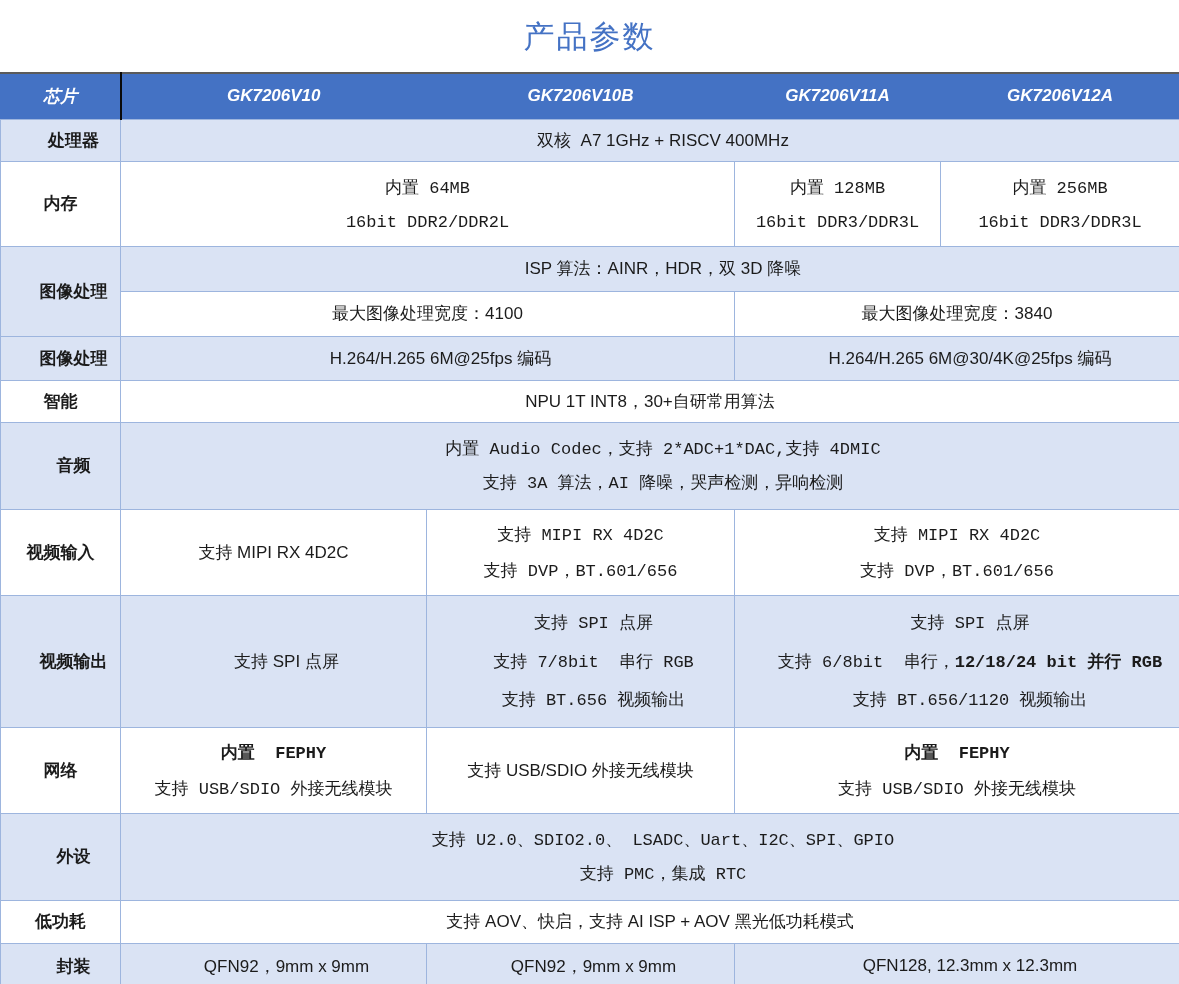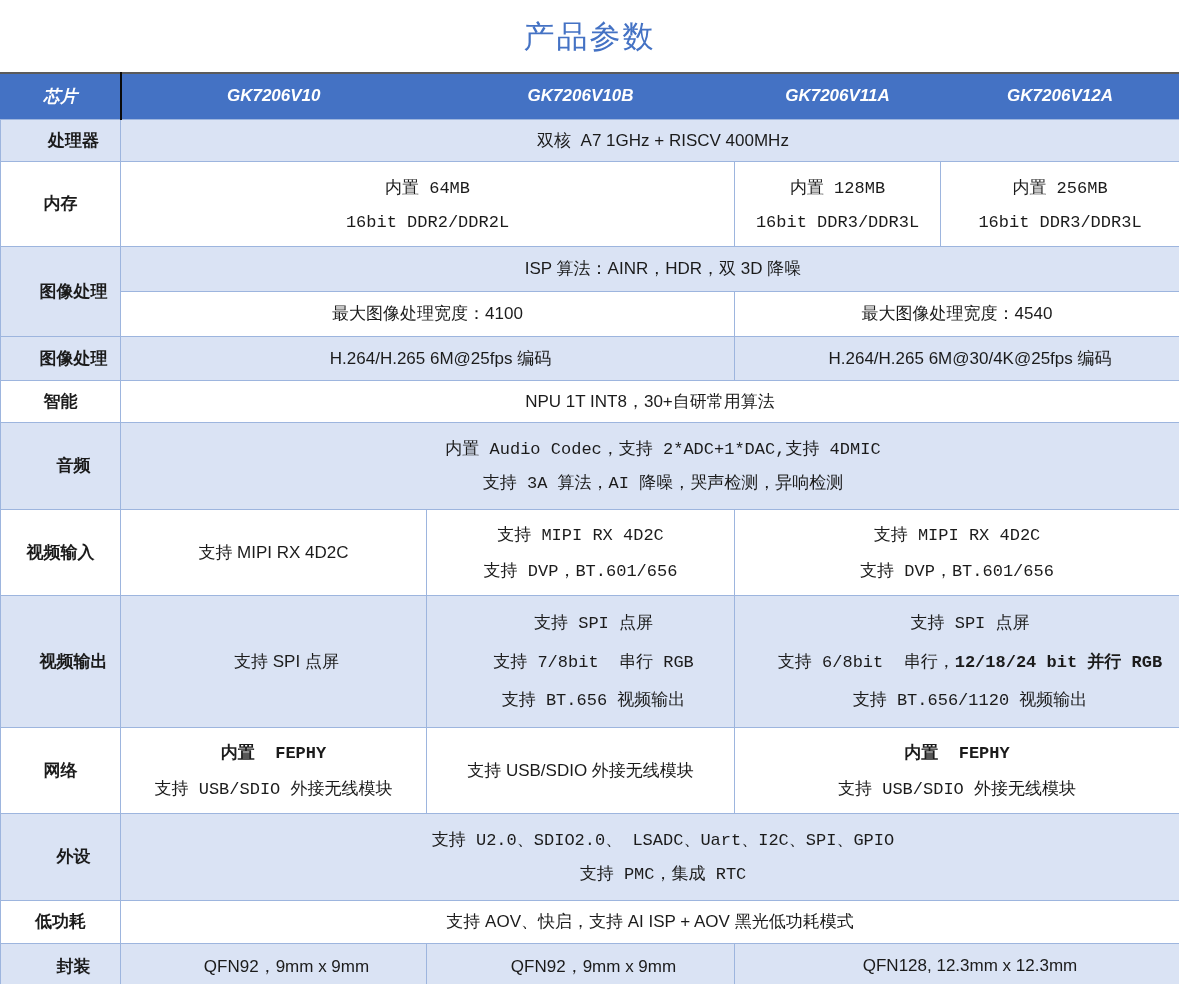--- a/index.html
+++ b/index.html
@@ -143,21 +143,21 @@
         <td class="label band" rowspan="2">图像处理</td>
         <td colspan="4">
           <span class="line">ISP 算法：AINR，HDR，双 3D 降噪</span>
         </td>
       </tr>
       <tr class="h45">
         <td colspan="2">
           <span class="line">最大图像处理宽度：4100</span>
         </td>
         <td colspan="2">
-          <span class="line">最大图像处理宽度：4540</span>
+          <span class="line">最大图像处理宽度：3840</span>
         </td>
       </tr>
 
       <tr class="h44 band">
         <td class="label">图像处理</td>
         <td colspan="2">
           <span class="line">H.264/H.265 6M@25fps 编码</span>
         </td>
         <td colspan="2">
           <span class="line">H.264/H.265 6M@30/4K@25fps 编码</span>

